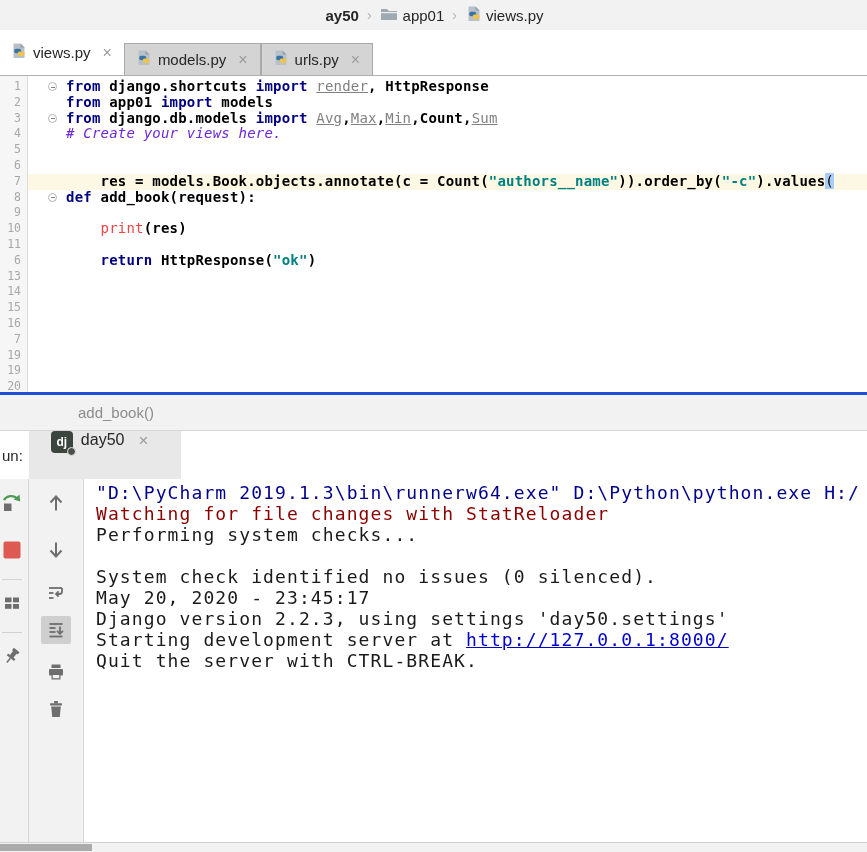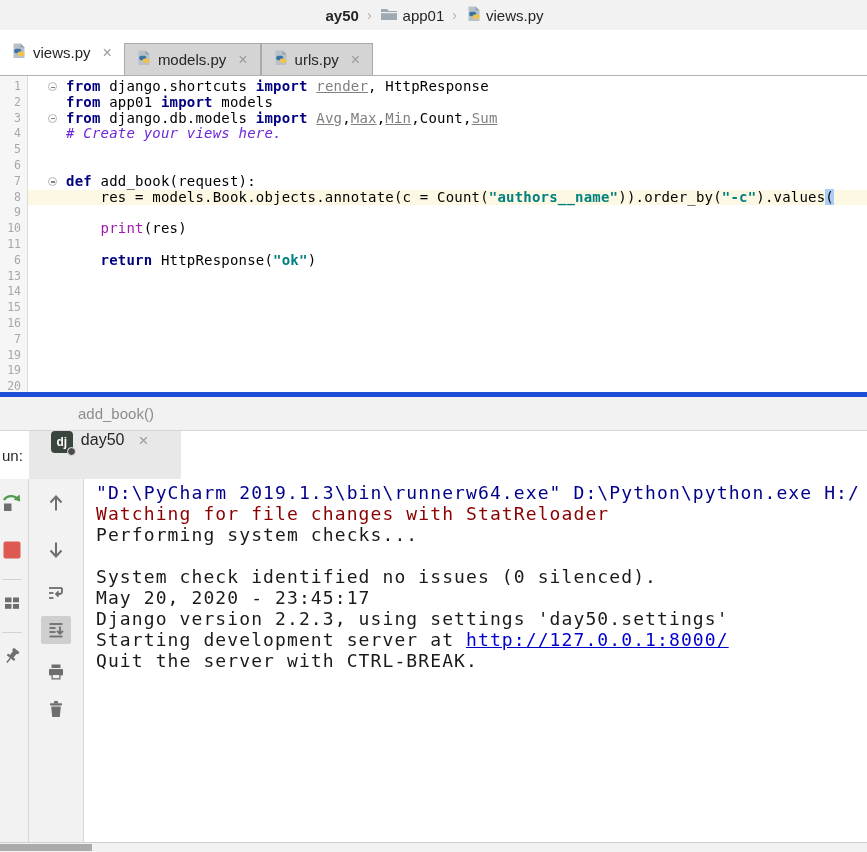--- a/index.html
+++ b/index.html
@@ -31,29 +31,29 @@
   .code-row { height:15.8px; line-height:15.8px; display:flex; white-space:pre;
               font-size:14px; letter-spacing:0.2px; }
   .code-row.current { background:#fcf8e3; }
   .fold-col { width:38px; flex:none; display:flex; justify-content:flex-end;
               padding-right:9px; align-items:center; }
   .fold-marker { width:9px; height:9px; border:1px solid #b4b4b4; border-radius:50%;
                  background:#fff; position:relative; }
   .fold-marker::after { content:""; position:absolute; left:1.5px; right:1.5px; top:3.2px;
                  height:1.2px; background:#808080; }
   .seg-kw { color:#000080; font-weight:bold; }
-  .seg-pl { color:#000000; }
+  .seg-pl { color:#000000;font-weight:bold; }
   .seg-gr { color:#808080;text-decoration:underline; }
   .seg-cm { color:#6d28d9; font-style:italic; }
   .seg-st { color:#008080; font-weight:bold; }
-  .seg-bi { color:#a21caf; }
+  .seg-bi { color:#ef4444; }
   .seg-bh { background:#a9cdf7; color:#000; }
 
   
-  .crumb2 { height:39px; background:#f2f2f2; border-top:5px solid #1d4ed8;
+  .crumb2 { height:39px; background:#f2f2f2; border-top:3px solid #1d4ed8;
             border-bottom:1px solid #d6d6d6; display:flex; align-items:center;
             padding-left:78px; font-size:15px; color:#8c8c8c; }
 
   
   .run-header { height:48px; background:#fff; display:flex; align-items:stretch; }
   .run-label { font-size:15px; color:#262626; display:flex; align-items:center;
                padding:0 6px 0 2px; }
   .run-tab { width:152px; background:#e8e8e8; display:flex; 
              padding-left:22px; font-size:16px; color:#262626; }
   .dj-icon { width:22px; height:22px; background:#3a453d; border-radius:4px; color:#fff;
@@ -183,22 +183,22 @@
         <div class="ln">19</div>
         <div class="ln">20</div>
       </div>
     <div class="code-col" id="code">
         <div class="code-row"><span class="fold-col"><span class="fold-marker"></span></span><span class="row-text"><span class="seg-kw">from</span><span class="seg-pl"> django.shortcuts </span><span class="seg-kw">import</span><span class="seg-pl"> </span><span class="seg-gr">render</span><span class="seg-pl">, HttpResponse</span></span></div>
         <div class="code-row"><span class="fold-col"></span><span class="row-text"><span class="seg-kw">from</span><span class="seg-pl"> app01 </span><span class="seg-kw">import</span><span class="seg-pl"> models</span></span></div>
         <div class="code-row"><span class="fold-col"><span class="fold-marker"></span></span><span class="row-text"><span class="seg-kw">from</span><span class="seg-pl"> django.db.models </span><span class="seg-kw">import</span><span class="seg-pl"> </span><span class="seg-gr">Avg</span><span class="seg-pl">,</span><span class="seg-gr">Max</span><span class="seg-pl">,</span><span class="seg-gr">Min</span><span class="seg-pl">,Count,</span><span class="seg-gr">Sum</span></span></div>
         <div class="code-row"><span class="fold-col"></span><span class="row-text"><span class="seg-cm"># Create your views here.</span></span></div>
         <div class="code-row"><span class="fold-col"></span><span class="row-text"></span></div>
         <div class="code-row"><span class="fold-col"></span><span class="row-text"></span></div>
+        <div class="code-row current"><span class="fold-col"></span><span class="row-text"><span class="seg-pl">    res = models.Book.objects.annotate(c = Count(</span><span class="seg-st">"authors__name"</span><span class="seg-pl">)).order_by(</span><span class="seg-st">"-c"</span><span class="seg-pl">).values</span><span class="seg-bh">(</span></span></div>
         <div class="code-row"><span class="fold-col"><span class="fold-marker"></span></span><span class="row-text"><span class="seg-kw">def</span><span class="seg-pl"> add_book(request):</span></span></div>
-        <div class="code-row current"><span class="fold-col"></span><span class="row-text"><span class="seg-pl">    res = models.Book.objects.annotate(c = Count(</span><span class="seg-st">"authors__name"</span><span class="seg-pl">)).order_by(</span><span class="seg-st">"-c"</span><span class="seg-pl">).values</span><span class="seg-bh">(</span></span></div>
         <div class="code-row"><span class="fold-col"></span><span class="row-text"></span></div>
         <div class="code-row"><span class="fold-col"></span><span class="row-text"><span class="seg-pl">    </span><span class="seg-bi">print</span><span class="seg-pl">(res)</span></span></div>
         <div class="code-row"><span class="fold-col"></span><span class="row-text"></span></div>
         <div class="code-row"><span class="fold-col"></span><span class="row-text"><span class="seg-pl">    </span><span class="seg-kw">return</span><span class="seg-pl"> HttpResponse(</span><span class="seg-st">"ok"</span><span class="seg-pl">)</span></span></div>
         <div class="code-row"><span class="fold-col"></span><span class="row-text"></span></div>
         <div class="code-row"><span class="fold-col"></span><span class="row-text"></span></div>
         <div class="code-row"><span class="fold-col"></span><span class="row-text"></span></div>
         <div class="code-row"><span class="fold-col"></span><span class="row-text"></span></div>
         <div class="code-row"><span class="fold-col"></span><span class="row-text"></span></div>
         <div class="code-row"><span class="fold-col"></span><span class="row-text"></span></div>

